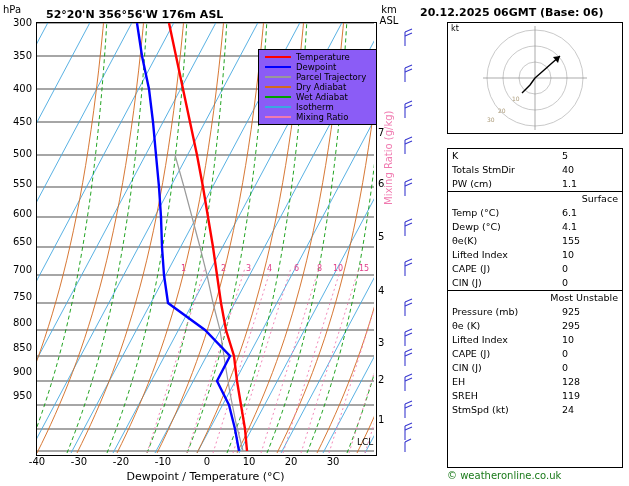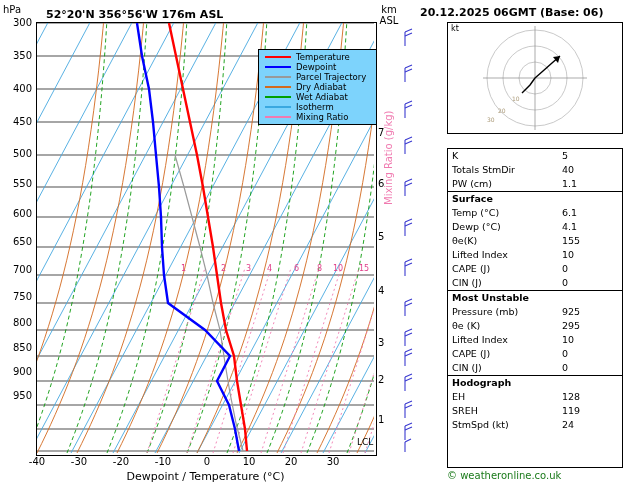--- a/index.html
+++ b/index.html
@@ -13,39 +13,39 @@
   #km-label{left:378px;top:4px;font-size:10px;color:#000;text-align:center;width:22px;line-height:11px;}
   #title-left{left:46px;top:8px;font-size:11px;font-weight:bold;color:#000;}
   #plotbox{left:36px;top:22px;width:339px;height:432px;border:1px solid #000;background:#fff;overflow:hidden;}
   #plotsvg{display:block;}
   .ylab{font-size:10px;color:#000;text-align:right;width:30px;}
   .xlab{font-size:10px;color:#000;text-align:center;width:34px;}
   #xaxis-title{left:36px;top:470px;width:339px;text-align:center;font-size:11px;color:#000;}
   #mixing-title{left:383px;top:205px;font-size:10px;color:#f07ab0;transform:rotate(-90deg);transform-origin:left top;white-space:nowrap;}
 
   
-  #legend{left:221px;top:26px;width:148px;background:#7dd3fc;border:1px solid #000;padding:2px 3px;}
+  #legend{left:221px;top:26px;width:148px;background:#8b5cf6;border:1px solid #000;padding:2px 3px;}
   #legend table{border-collapse:collapse;}
   #legend td{font-size:8.5px;color:#000;padding:0 0 0 3px;line-height:10px;white-space:nowrap;}
   .lkey{width:26px;height:2px;display:block;}
 
   
   #lcl{left:357px;top:437px;font-size:9px;color:#000;}
 
   
   #barbcol{left:396px;top:22px;width:18px;height:432px;}
   #title-right{left:420px;top:6px;font-size:11px;font-weight:bold;color:#000;white-space:nowrap;}
   #hodobox{left:447px;top:22px;width:174px;height:110px;border:1px solid #000;background:#fff;}
   #kt{left:451px;top:24px;font-size:8px;color:#000;}
 
   #tablebox{left:447px;top:148px;width:174px;height:318px;border:1px solid #000;background:#fff;}
   #tablebox table{width:100%;border-collapse:collapse;}
   #tablebox td{font-size:9.5px;color:#000;padding:1px 4px;line-height:12px;}
   td.val{text-align:left;width:56px;}
-  tr.sect td{text-align:left;font-weight:bold;border-top:1px solid #000;padding-top:1px;}
+  tr.sect td{text-align:right;font-weight:normal;border-top:1px solid #000;padding-top:1px;}
 
   #footer{left:447px;top:470px;font-size:10px;color:#000;white-space:nowrap;}
   #copy{color:#1a7a1a;}
 </style>
 </head>
 <body>
 
 <div id="root">
 
   <div id="skew" class="abs">
@@ -408,23 +408,20 @@
             <td class="val">10</td>
           </tr>
           <tr>
             <td>CAPE (J)</td>
             <td class="val">0</td>
           </tr>
           <tr>
             <td>CIN (J)</td>
             <td class="val">0</td>
           </tr>
-          <tr class="sect">
-            <td colspan="2">Hodograph</td>
-          </tr>
           <tr>
             <td>EH</td>
             <td class="val">128</td>
           </tr>
           <tr>
             <td>SREH</td>
             <td class="val">119</td>
           </tr>
           <tr>
             <td>StmSpd (kt)</td>

